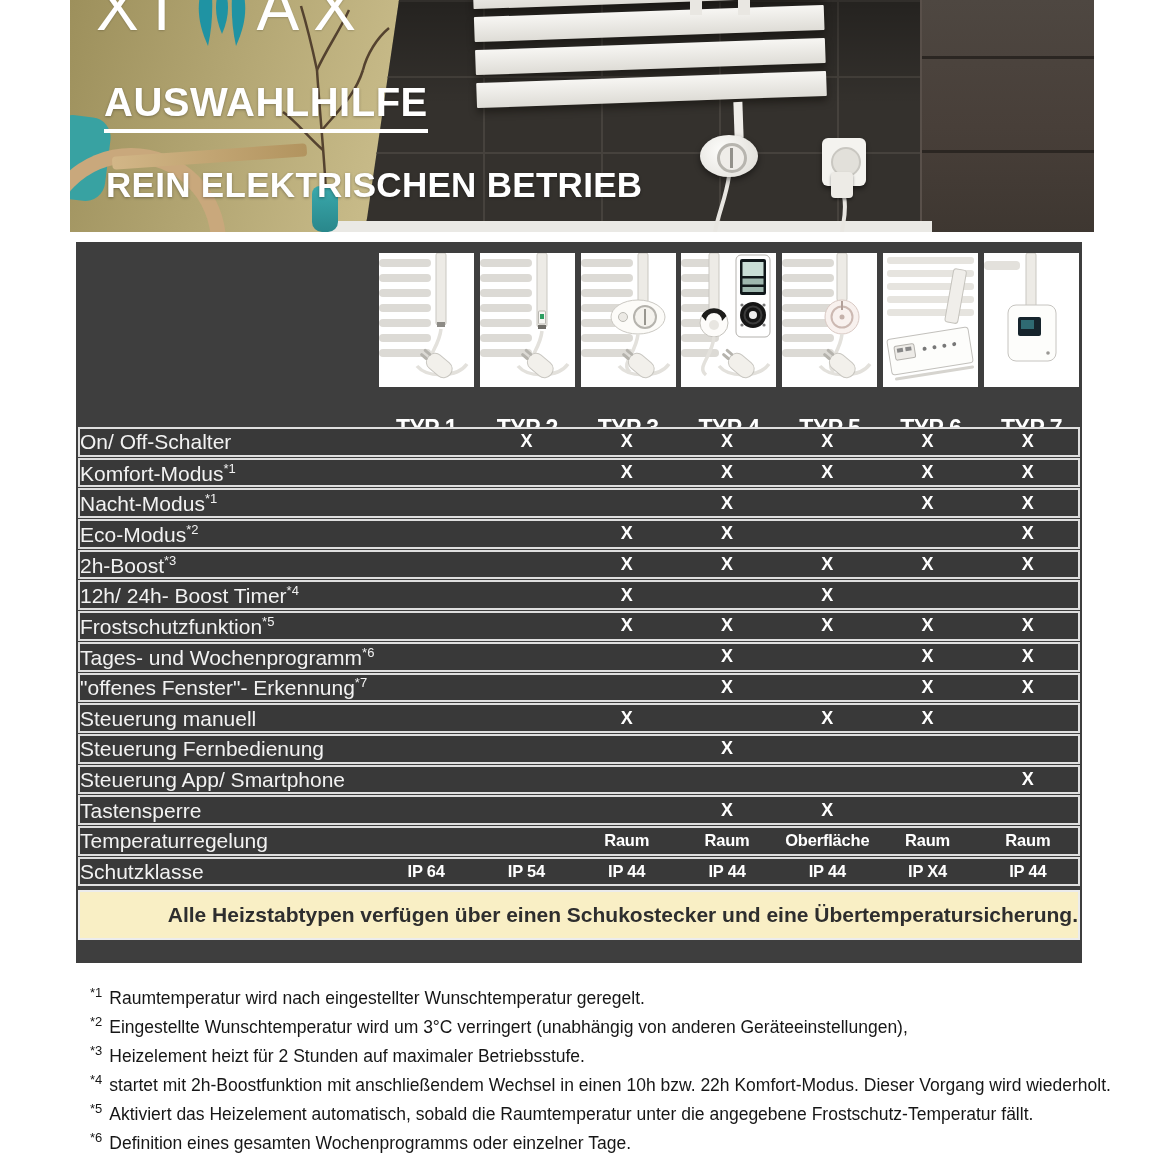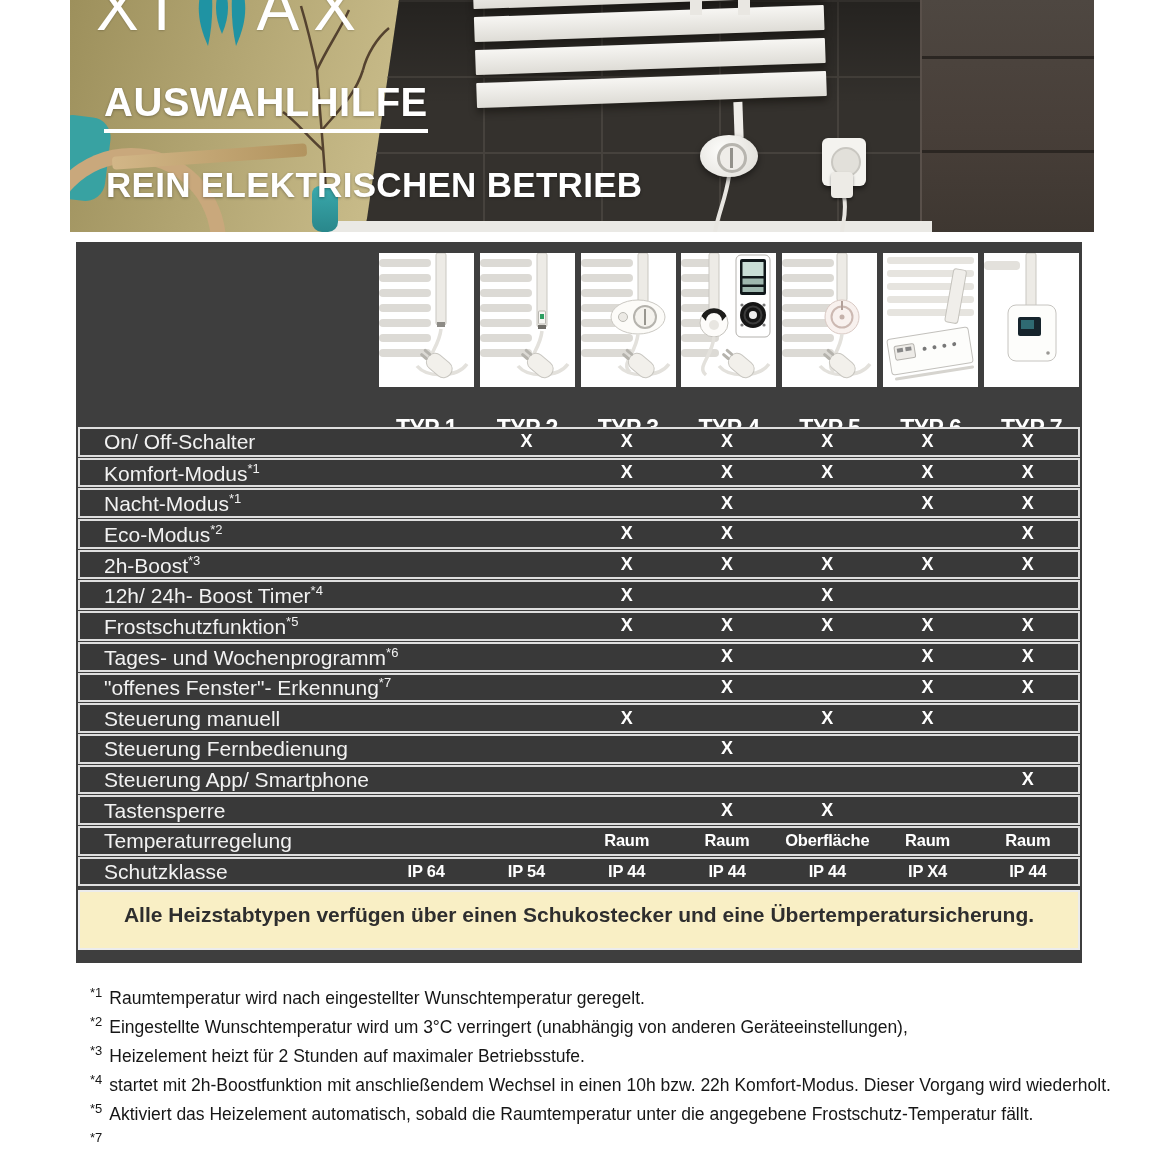--- a/index.html
+++ b/index.html
@@ -76,27 +76,27 @@
   .block { position:absolute; left:76px; top:242px; width:1006px; height:721px; background:#3e3e3e; }
   .cols { display:grid; grid-template-columns:300px repeat(7,1fr); }
   .thumbs { position:absolute; top:11px; left:0; right:0; }
   .thumb-cell { display:flex; justify-content:center; }
   .thumb-box { width:95px; height:134px; background:#ffffff; overflow:hidden; }
   .typlabels { position:absolute; top:151px; left:0; right:0; height:30px; }
   .typ-label { text-align:center; color:#fff; font-weight:bold; font-size:23px; letter-spacing:-.5px; line-height:30px;margin-top:20px; }
   #rows { position:absolute; top:185px; left:2px; right:2px; }
   .frow { display:grid; grid-template-columns:296px repeat(7,1fr); height:29.7px; margin-bottom:1px;
     border:2px solid #dfdfdf; background:#393939; box-sizing:border-box; align-items:center; }
-  .flabel { color:#f2f2f2; font-size:21px; padding-left:24px; white-space:nowrap; line-height:1; }
+  .flabel { color:#f2f2f2; font-size:21px; padding-left:0; white-space:nowrap; line-height:1; }
   .flabel sup { font-size:13px; }
   .fx { text-align:center; color:#ffffff; font-weight:bold; font-size:18px; }
   .fval { text-align:center; color:#ffffff; font-weight:bold; font-size:16.5px; letter-spacing:-.2px; }
-  .note { position:absolute; top:648px; left:2px; right:2px; height:60px; box-sizing:border-box;
+  .note { position:absolute; top:648px; left:2px; right:2px; height:50px; box-sizing:border-box;
     border:2px solid #ececec; background:#f9efc5; color:#2e2e2e; font-weight:bold; font-size:21px;
-    text-align:center; line-height:46px; }
+    text-align:right; line-height:46px; }
 
   
   .footnotes { position:absolute; left:90px; top:981px; width:1010px; color:#161616; }
   .fn { font-size:17.5px; line-height:24.2px; white-space:nowrap; }
   .fn .mk { font-size:13px; vertical-align:super; margin-right:7px; }
 </style>
 </head>
 <body>
 
 <div class="page">
@@ -483,16 +483,17 @@
       </div>
     <div class="note">Alle Heizstabtypen verfügen über einen Schukostecker und eine Übertemperatursicherung.</div>
   </div>
 
   <div class="footnotes" id="footnotes">
       <div class="fn"><span class="mk">*1</span><span>Raumtemperatur wird nach eingestellter Wunschtemperatur geregelt.</span></div>
       <div class="fn"><span class="mk">*2</span><span>Eingestellte Wunschtemperatur wird um 3°C verringert (unabhängig von anderen Geräteeinstellungen),</span></div>
       <div class="fn"><span class="mk">*3</span><span>Heizelement heizt für 2 Stunden auf maximaler Betriebsstufe.</span></div>
       <div class="fn"><span class="mk">*4</span><span>startet mit 2h-Boostfunktion mit anschließendem Wechsel in einen 10h bzw. 22h Komfort-Modus. Dieser Vorgang wird wiederholt.</span></div>
       <div class="fn"><span class="mk">*5</span><span>Aktiviert das Heizelement automatisch, sobald die Raumtemperatur unter die angegebene Frostschutz-Temperatur fällt.</span></div>
+      <div class="fn"><span class="mk">*6</span><span>Definition eines gesamten Wochenprogramms oder einzelner Tage.</span></div>
       <div class="fn"><span class="mk">*7</span></div>
     </div>
 
 </div>
 
 </body></html>

